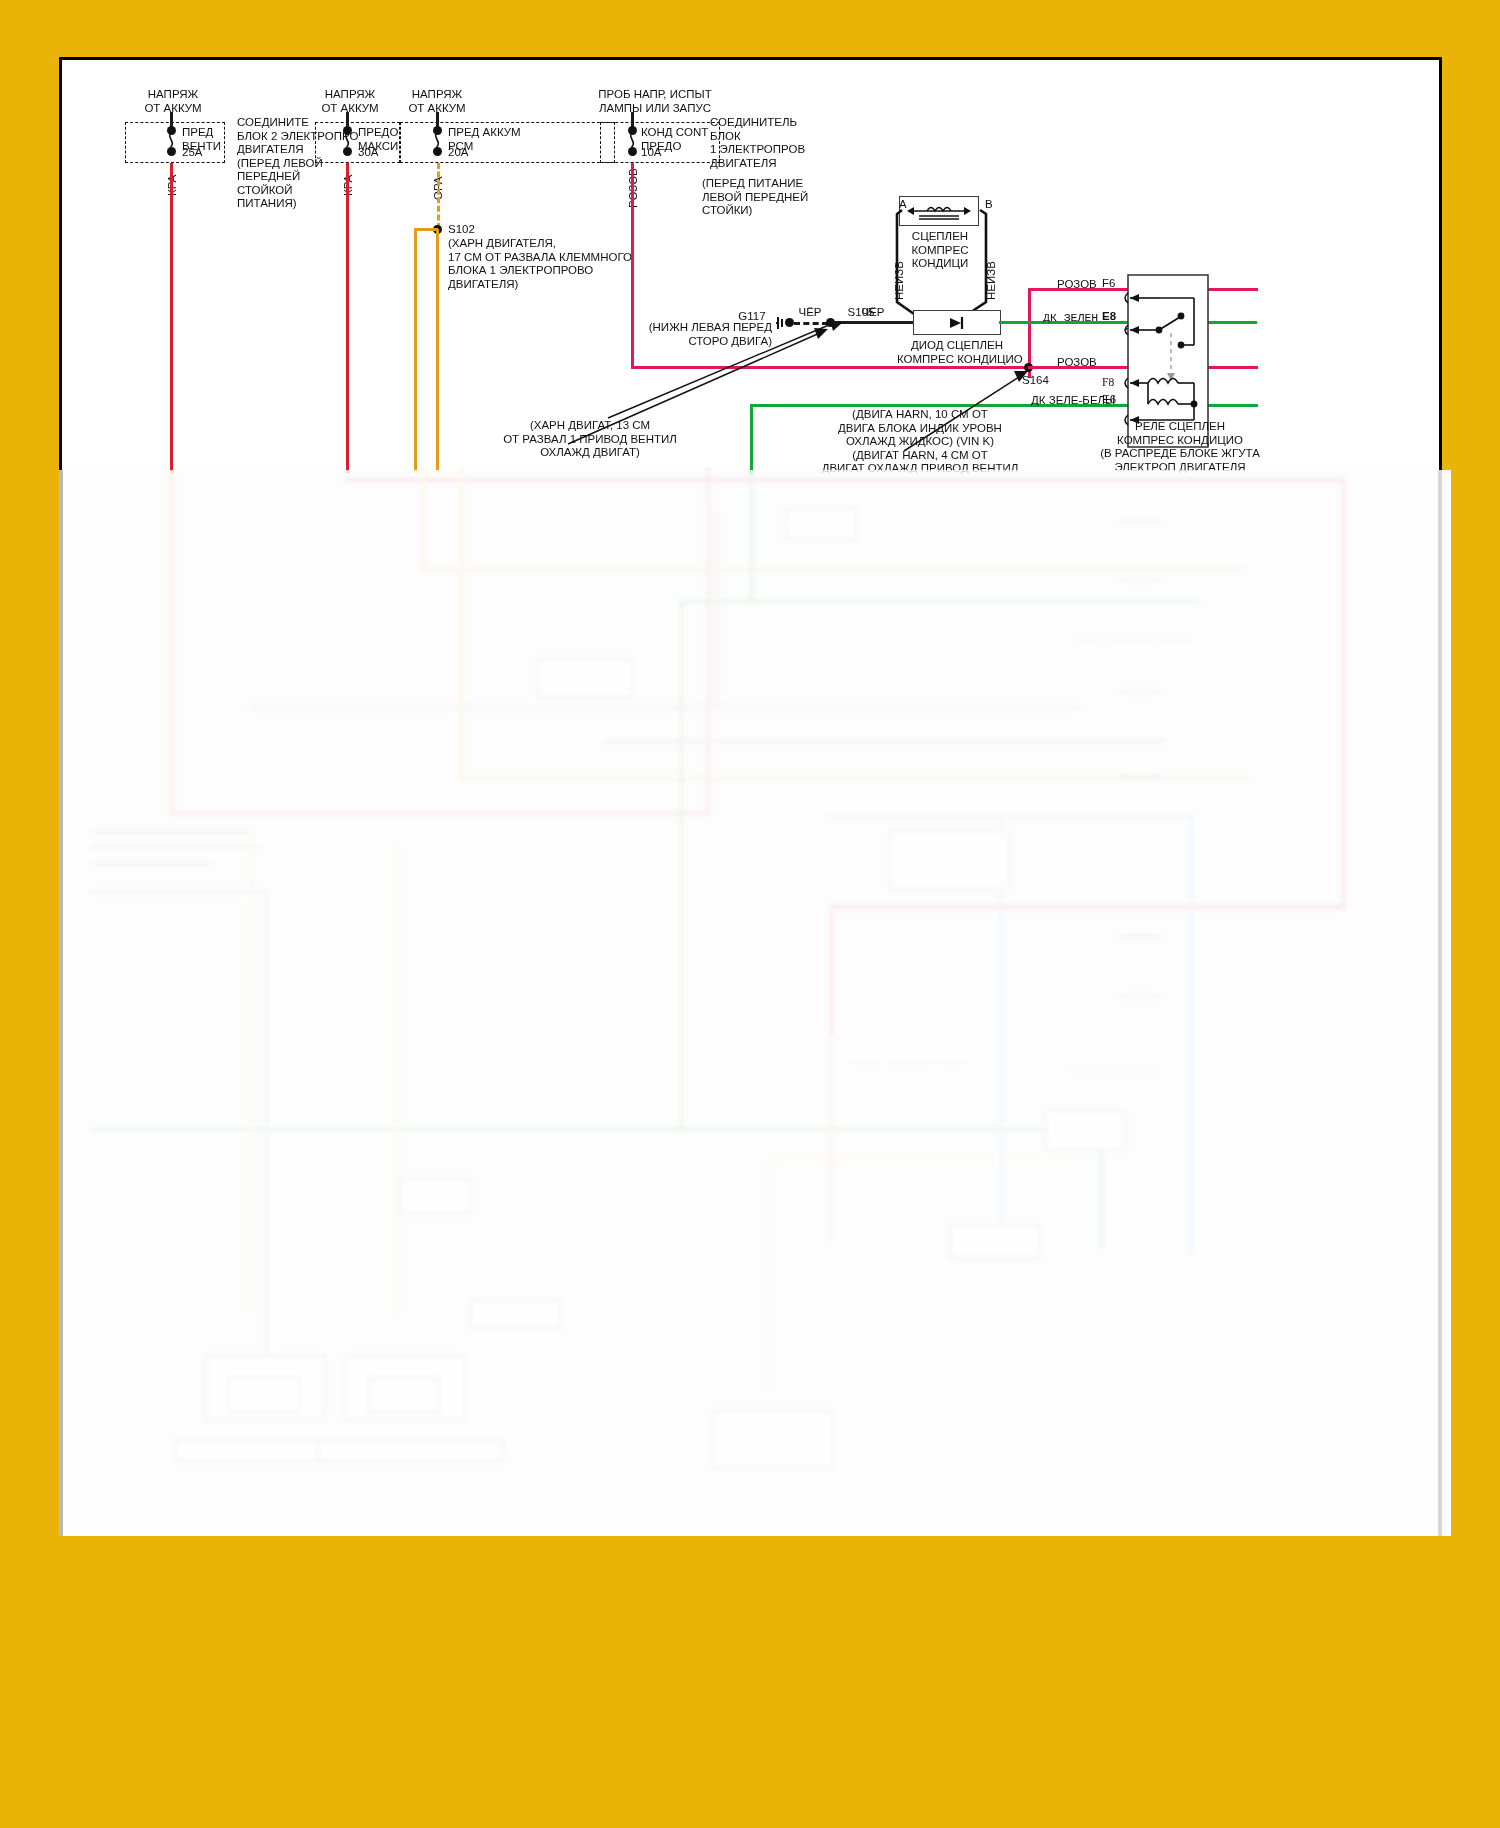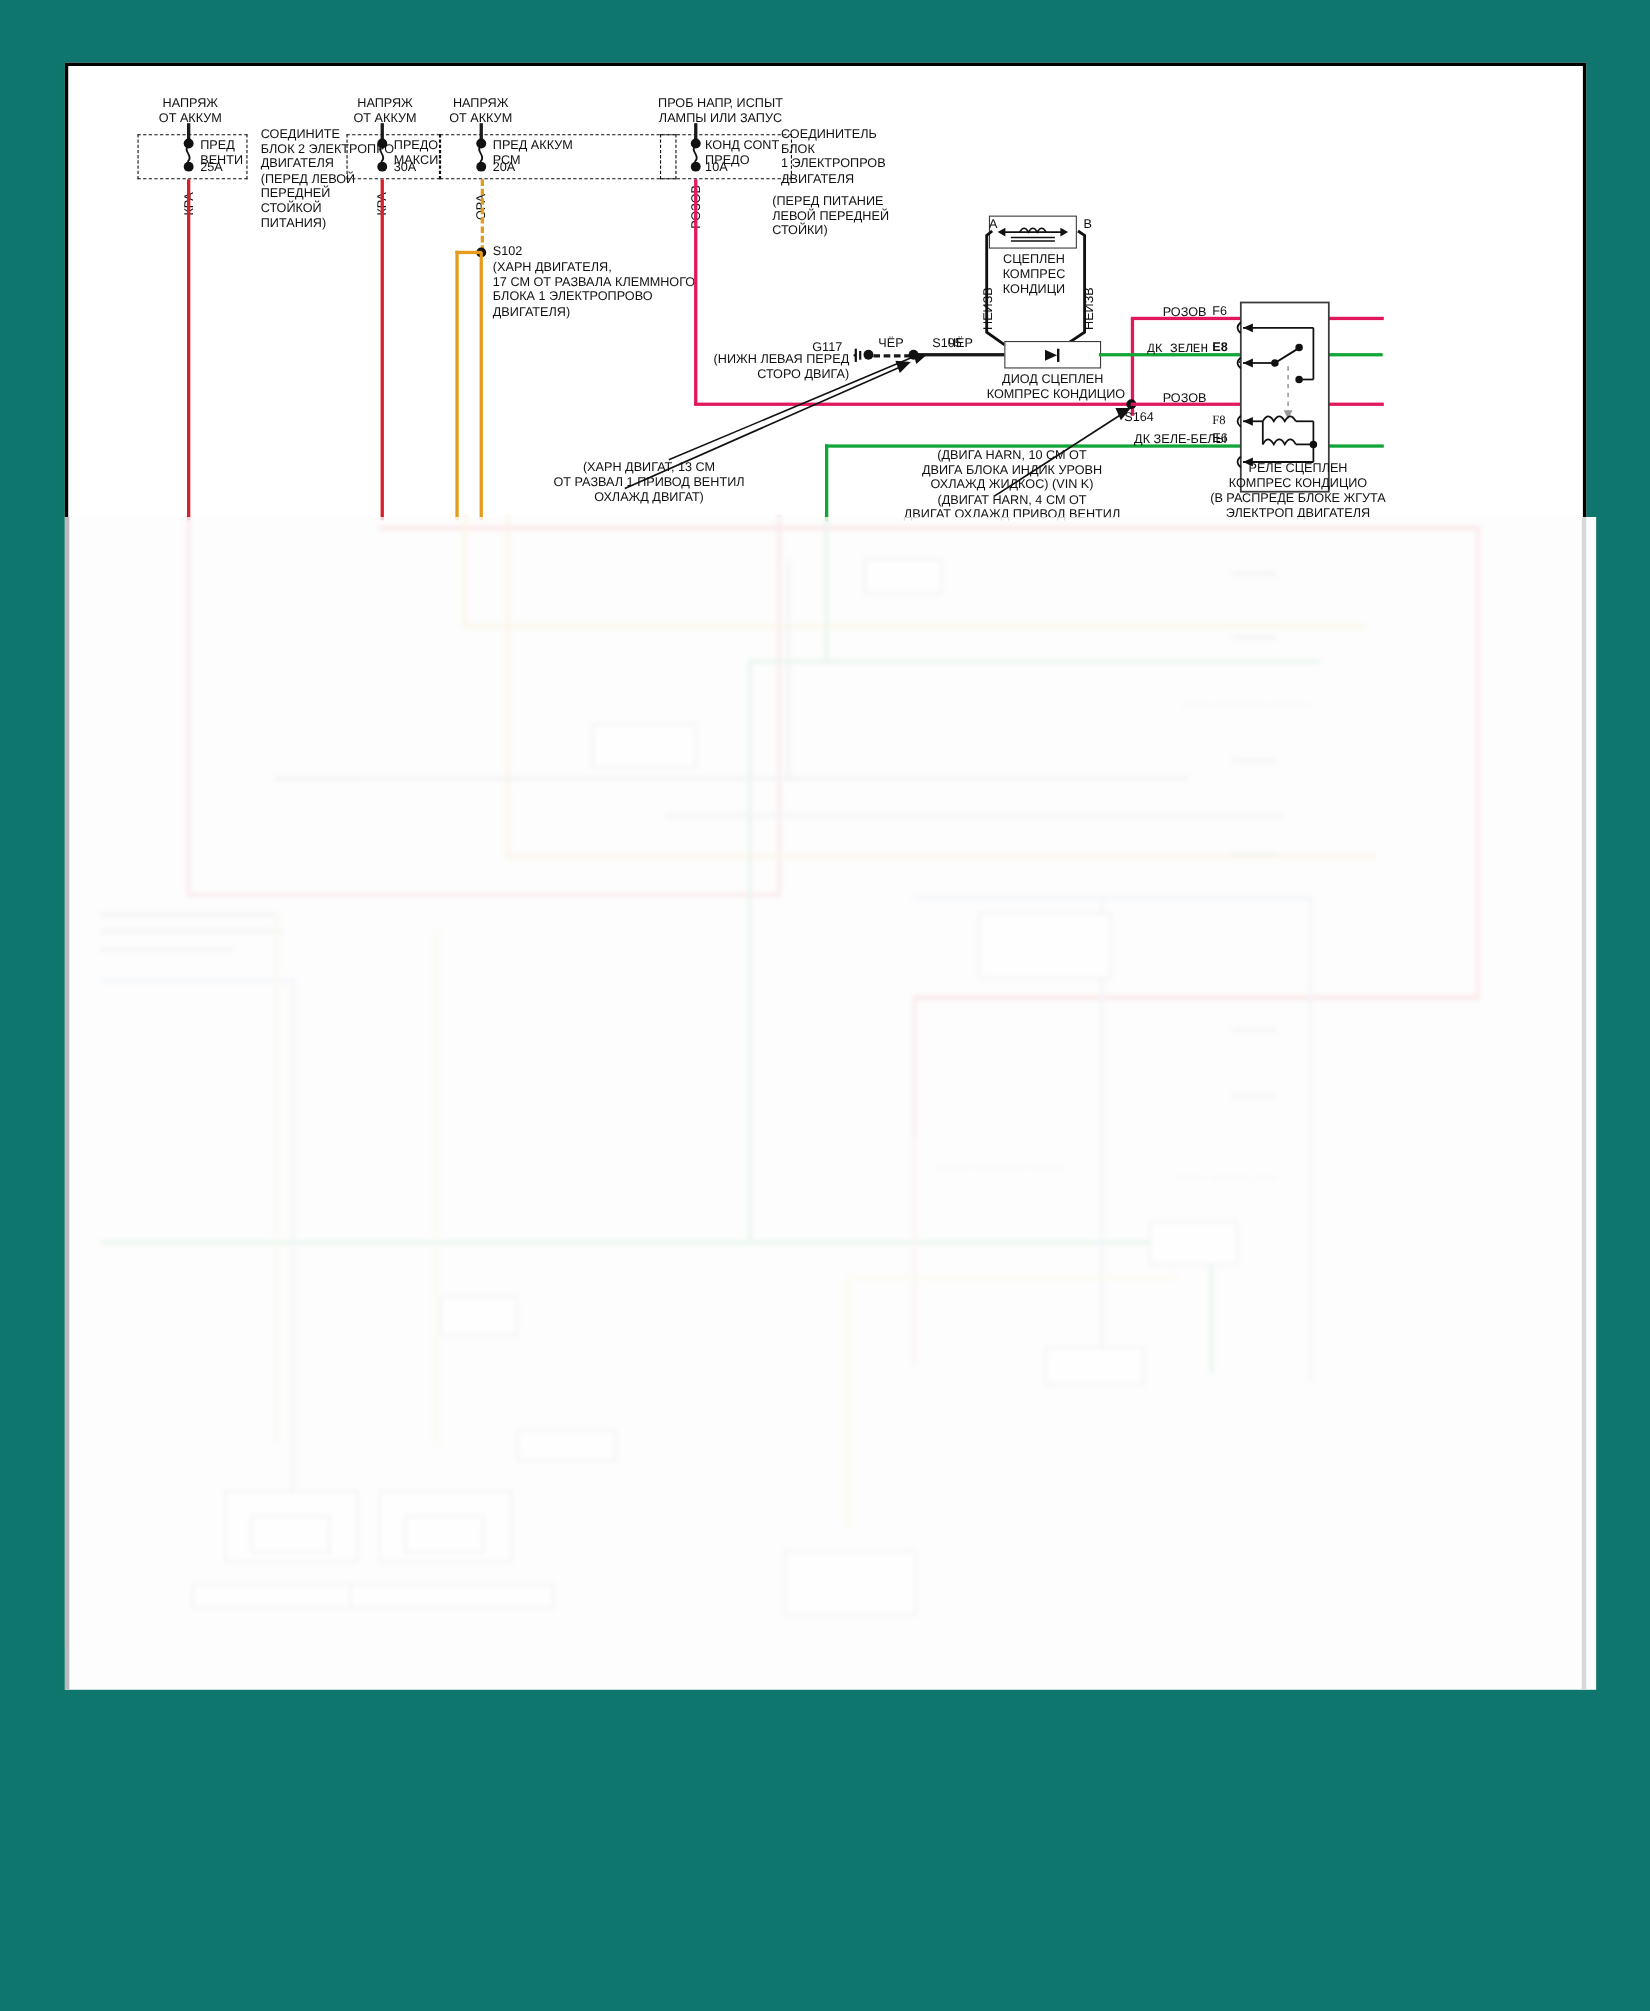--- a/index.html
+++ b/index.html
@@ -1,17 +1,17 @@
 <!DOCTYPE html>
 <html><head>
 <meta charset="utf-8">
 <style>
   html,body{margin:0;padding:0;background:#ffffff;}
   body{font-family:"Liberation Sans","DejaVu Sans",sans-serif;}
-  #page{position:relative;width:1500px;height:1828px;background:#0f766e;overflow:hidden;}
+  #page{position:relative;width:1500px;height:1828px;background:#eab308;overflow:hidden;}
 
   
   #doc-frame{
     position:absolute;left:59px;top:57px;width:1383px;height:1441px;
     border:3px solid #000;box-sizing:border-box;background:#fff;
   }
   
   #blur-veil{
     position:absolute;left:59px;top:470px;width:1392px;height:1066px;
     background:#ffffff;opacity:.80;pointer-events:none;z-index:60;

